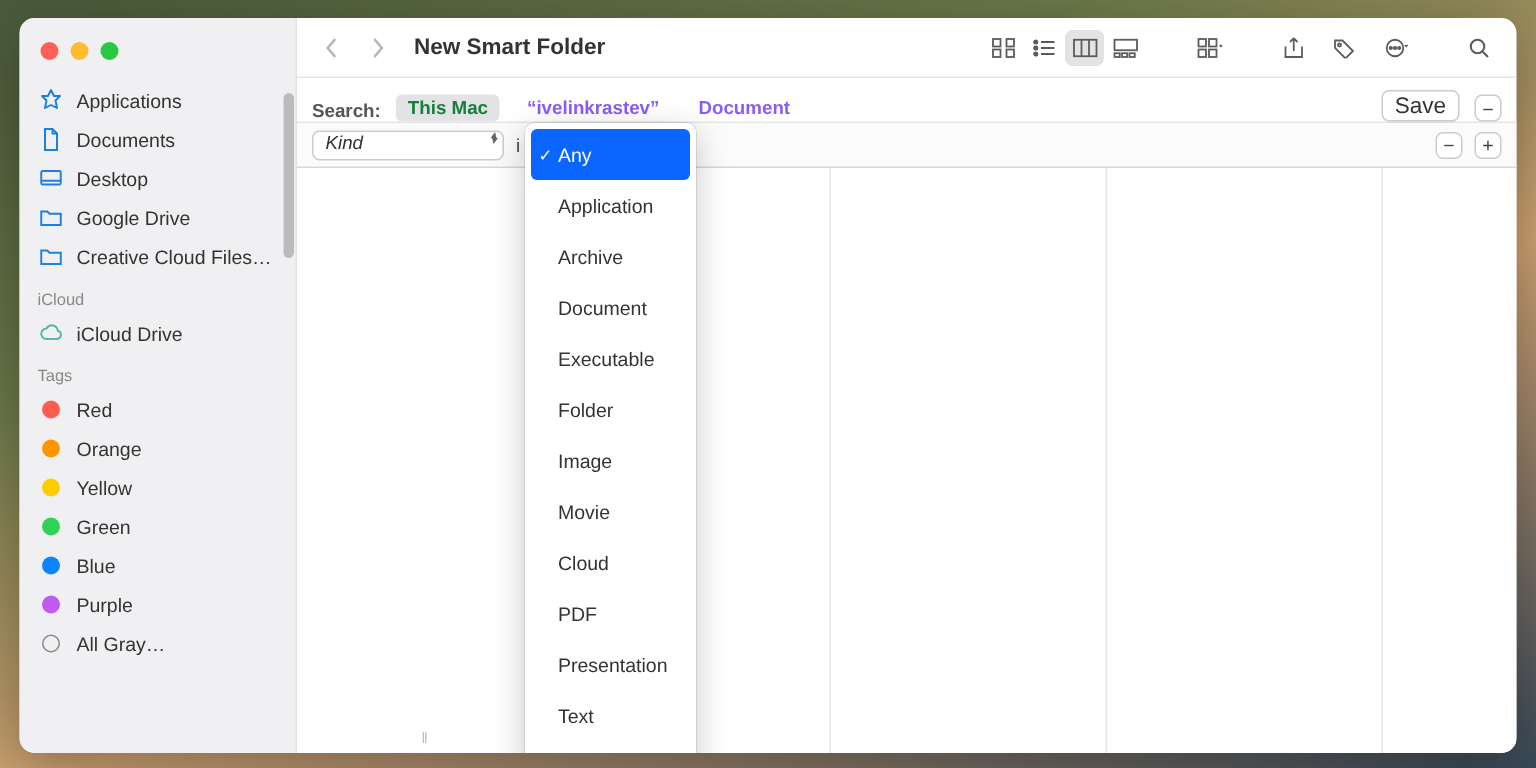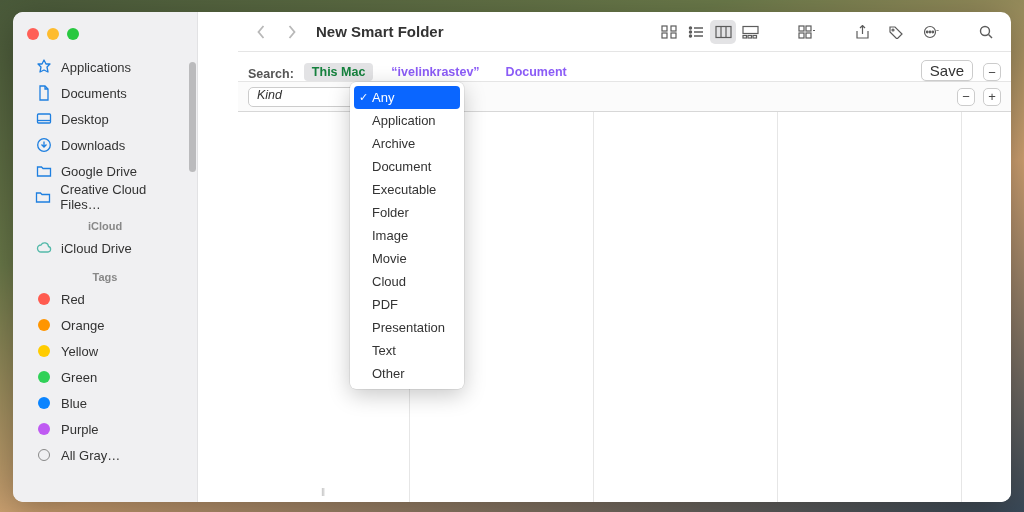--- a/index.html
+++ b/index.html
@@ -24,33 +24,33 @@
     position: relative;
   }
   .traffic { display: flex; gap: 8px; padding: 8px 0 14px 14px; }
   .dot { width: 12px; height: 12px; border-radius: 50%; }
   .dot.red { background: #ff5f57; }
   .dot.yel { background: #febc2e; }
   .dot.grn { background: #28c840; }
 
   .sb-item {
     display: flex; align-items: center; gap: 9px;
-    padding: 4px 12px 4px 22px; font-size: 13px; color: #333;
+    padding: 4px 12px 4px 12px; font-size: 13px; color: #333;
     cursor: default; height: 26px;
   }
   .sb-item .ic { width: 17px; height: 17px; display:flex; align-items:center; justify-content:center; color:#1e7fe0; }
   .sb-item .ic svg { width:16px; height:16px; }
-  .sb-section { font-size: 11px; color: #888; padding: 10px 12px 3px 12px; font-weight: 700; text-align: center; }
+  .sb-section { font-size: 11px; color: #888; padding: 10px 12px 3px 12px; font-weight: 400; }
   .tagdot { width: 12px; height: 12px; border-radius: 50%; border: none; }
   .tagdot.all { background: none; border: 1.5px solid #888; position: relative; }
   .sidebar-scroll {
     position:absolute; right:1px; top:50px; width:7px; height:110px; background:rgba(0,0,0,0.22); border-radius:4px;
   }
 
-  .main { flex:1; display:flex; flex-direction:column;margin-left:40px; }
+  .main { flex:1; display:flex; flex-direction:column; }
   .toolbar {
     height: 40px; display:flex; align-items:center; padding: 0 12px; gap: 8px;
     border-bottom: 1px solid #e5e5e5;
   }
   .navbtn { width:22px; height:26px; display:flex; align-items:center; justify-content:center; color:#b8b8b8; }
   .navbtn svg { width:11px; height:16px; }
   .title { font-size: 15px; font-weight: 600; color:#333; margin-left: 6px; }
   .toolbar-spacer { flex:1; }
   .tb-icon { width:26px; height:24px; display:flex; align-items:center; justify-content:center; color:#5c5c5c; border-radius:5px; }
   .tb-icon.active { background:#e3e3e5; }
@@ -93,21 +93,21 @@
   .col:nth-child(2){ width: 184px; }
   .col:nth-child(3){ width: 184px; }
   .col:nth-child(4){ width: 184px; }
   .col-handle { position:absolute; bottom:4px; left:50%; transform:translateX(-50%); color:#bbb; font-size:10px; letter-spacing:1px;}
 
   .dropdown {
     position:absolute; left: 337px; top: 70px; width: 114px;
     background:#fff; border-radius:6px; box-shadow: 0 6px 22px rgba(0,0,0,0.22), 0 0 0 0.5px rgba(0,0,0,0.12);
     padding: 4px 0; z-index: 50; font-size: 13px;
   }
-  .dd-item { padding: 2px 10px 2px 22px; color:#333; position:relative; height:23px; display:flex; align-items:center;}
+  .dd-item { padding: 2px 10px 2px 22px; color:#333; position:relative; height:34px; display:flex; align-items:center;}
   .dd-item.sel { background:#0a66ff; color:#fff; margin: 0 4px; border-radius:4px; padding-left:18px;}
   .dd-item.sel::before { content:"✓"; position:absolute; left:5px; font-size:11px; }
 </style>
 </head>
 <body>
 
 <div class="desktop-bg">
   <div class="window">
 
     <div class="sidebar">
@@ -135,29 +135,20 @@
         <span>Documents</span>
       </div>
       <div class="sb-item">
         <span class="ic">
             <svg viewBox="0 0 16 16" fill="none" stroke="currentColor" stroke-width="1.3">
               <rect x="1.5" y="3" width="13" height="9" rx="1"></rect>
               <path d="M1.5 9.5h13"></path>
             </svg>
           </span>
         <span>Desktop</span>
-      </div>
-      <div class="sb-item">
-        <span class="ic">
-            <svg viewBox="0 0 16 16" fill="none" stroke="currentColor" stroke-width="1.3">
-              <circle cx="8" cy="8" r="6.3"></circle>
-              <path d="M8 4.5v5M5.5 7.5L8 10l2.5-2.5"></path>
-            </svg>
-          </span>
-        <span>Downloads</span>
       </div>
       <div class="sb-item">
         <span class="ic">
             <svg viewBox="0 0 16 16" fill="none" stroke="currentColor" stroke-width="1.3">
               <path d="M1.5 4h4l1.5 1.5H14.5V13h-13z"></path>
             </svg>
           </span>
         <span>Google Drive</span>
       </div>
       <div class="sb-item">

